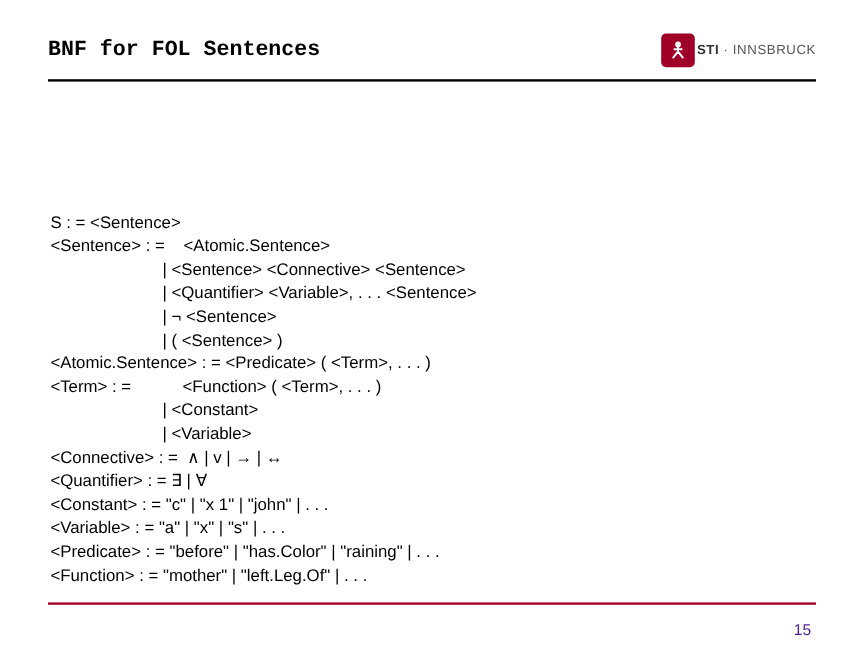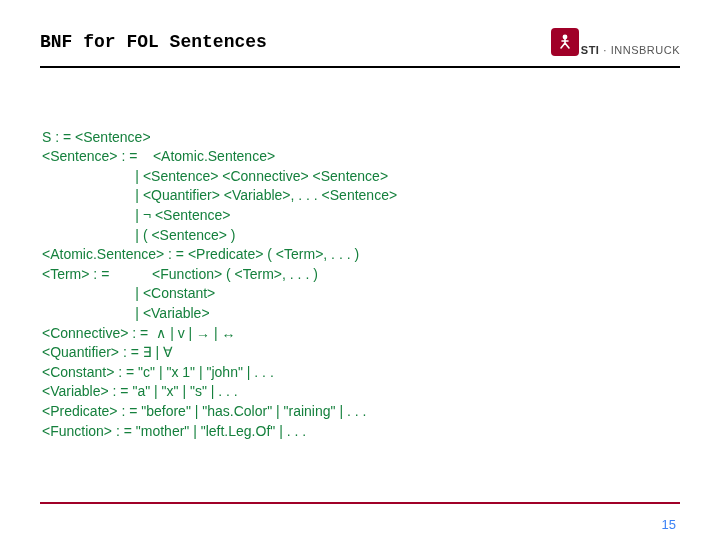--- a/index.html
+++ b/index.html
@@ -19,21 +19,21 @@
     align-items: center;
   }
   .title {
     font-size: 18px;
     font-weight: bold;
     color: #000;
     font-family: Liberation Mono, monospace;
   }
   .logo {
     display: flex;
-    align-items: flex-end;
+    align-items: center;
     gap: 2px;
   }
   .logo-mark {
     width: 28px;
     height: 28px;
     background: #a00028;
     border-radius: 4px;
     display: flex;
     align-items: center;
     justify-content: center;
@@ -48,39 +48,40 @@
     color: #333;
   }
   .hr-top {
     margin: 2px 40px 0 40px;
     border: none;
     border-top: 2px solid #000;
   }
   .content {
     padding: 40px 20px 0 42px;
     font-size: 14px;
-    color: #15803d;
+    color: #000000;
     line-height: 1.4;
     white-space: pre;
     font-family: Arial, Helvetica, sans-serif;
+    margin-top: 48px;
   }
   .hr-bottom {
     position: absolute;
     bottom: 28px;
     left: 40px;
     right: 40px;
     border: none;
     border-top: 2px solid #a00028;
   }
   .pagenum {
     position: absolute;
     bottom: 8px;
     right: 44px;
     font-size: 13px;
-    color: #3b82f6;
+    color: #4c1d95;
   }
 </style>
 </head>
 <body>
 
 <div class="header">
   <div class="title">BNF for FOL Sentences</div>
   <div class="logo">
     <div class="logo-mark">
       <svg width="18" height="18" viewBox="0 0 18 18">

